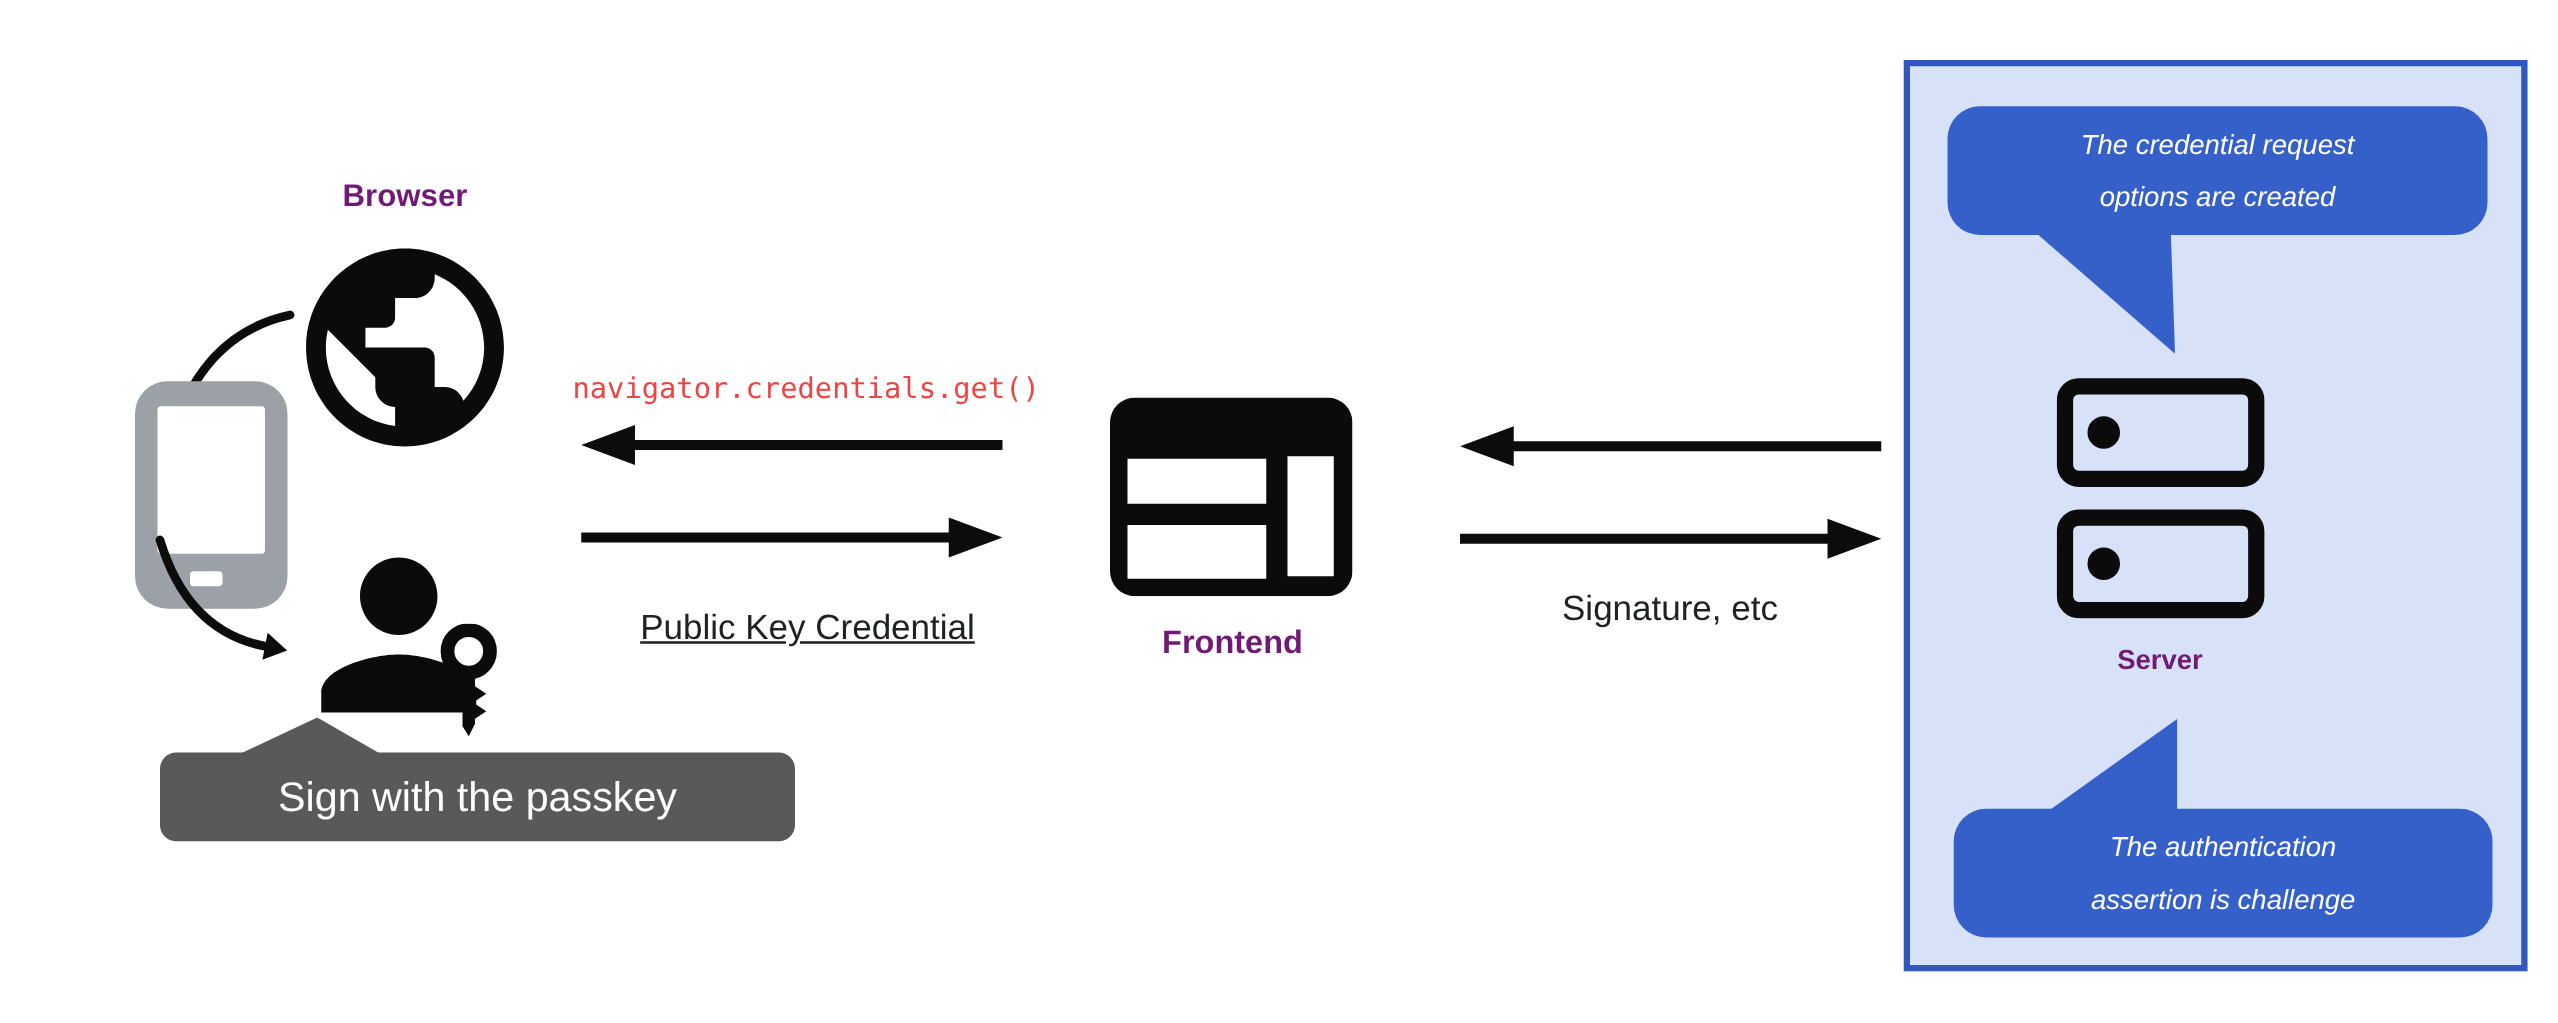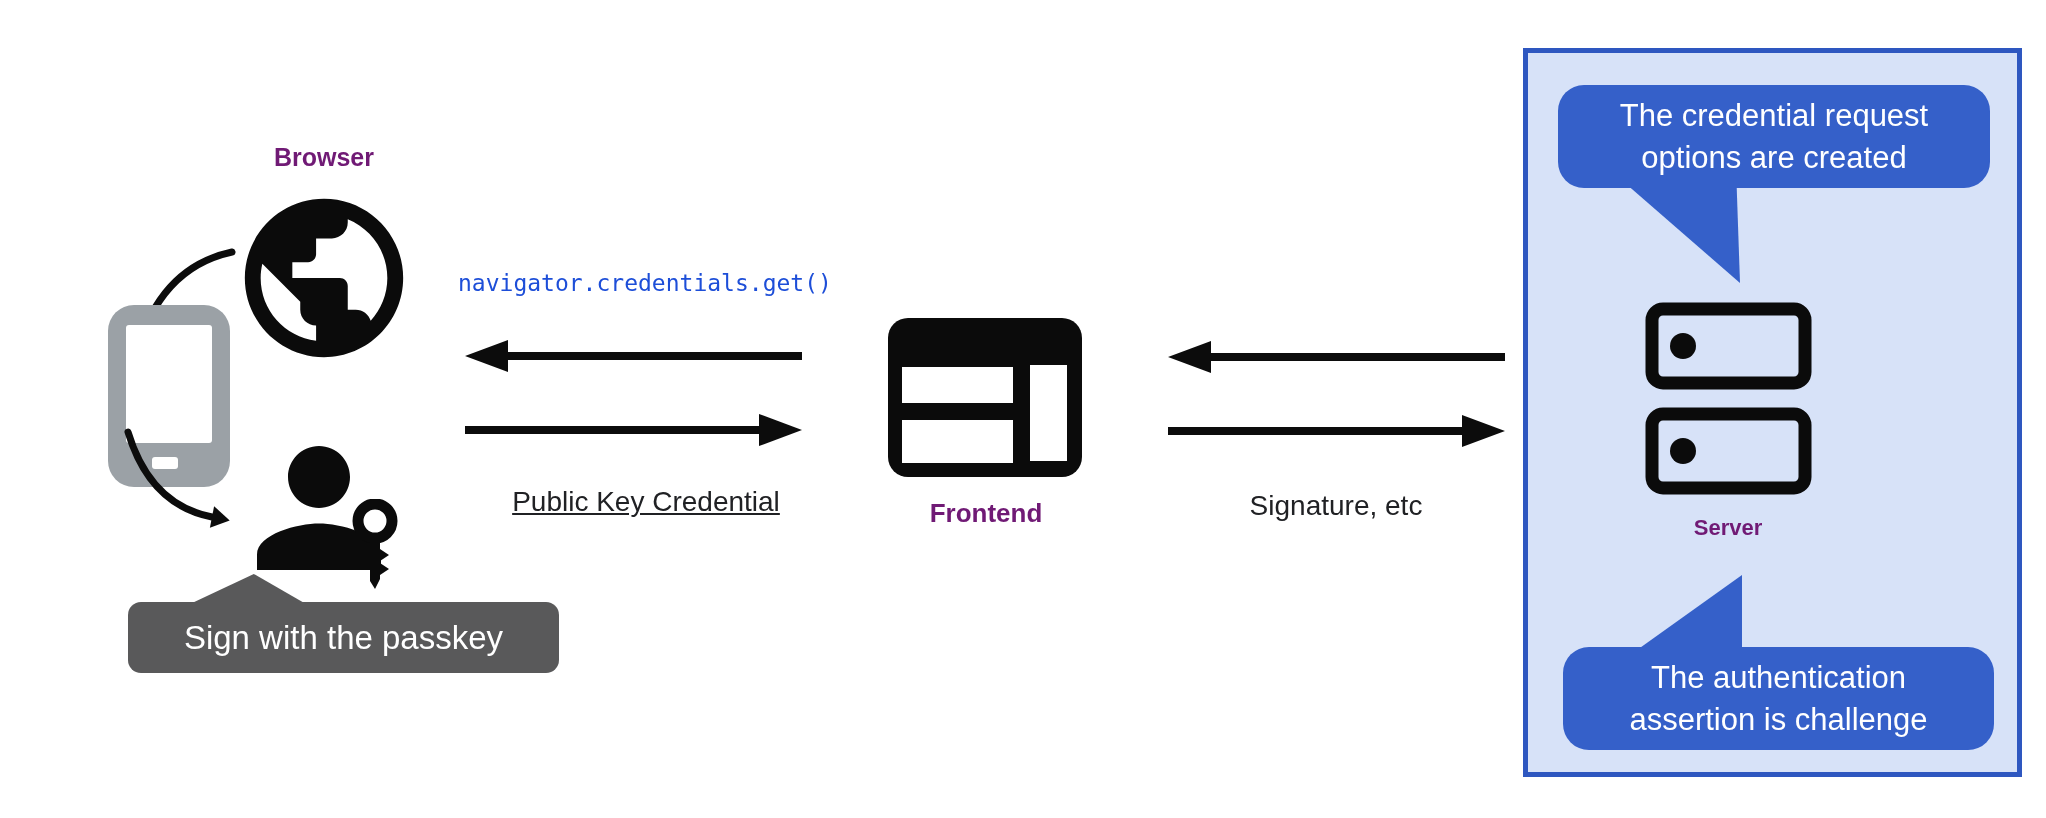--- a/index.html
+++ b/index.html
@@ -31,38 +31,38 @@
 
   
   .phone{position:absolute;left:108px;top:305px;width:122px;height:182px;
     background:var(--phone-gray);border-radius:26px;}
   .phone .screen{position:absolute;left:18px;top:20px;width:86px;height:118px;background:#fff;border-radius:3px;}
   .phone .homebar{position:absolute;left:44px;top:152px;width:26px;height:12px;background:#fff;border-radius:3px;}
 
   .uv-label{position:absolute;left:8px;top:386px;background:#fff;padding:0 5px;font-size:28px;}
 
   
-  .tooltip{position:absolute;left:128px;top:602px;width:431px;height:71px;
-    background:var(--tooltip-gray);border-radius:13px;}
+  .tooltip{position:absolute;left:128px;top:602px;width:474px;height:71px;
+    background:var(--tooltip-gray);border-radius:13px;padding-left:34px;}
   .tooltip .tail{position:absolute;left:62px;top:-28px;width:116px;height:30px;background:var(--tooltip-gray);
     -webkit-clip-path:polygon(0 100%,55% 0,100% 100%);clip-path:polygon(0 100%,55% 0,100% 100%);}
   .tooltip .txt{position:absolute;left:0;right:0;top:0;bottom:0;display:flex;align-items:center;justify-content:center;
     color:#fff;font-size:33px;}
 
   
   .panel{position:absolute;left:1523px;top:48px;width:499px;height:729px;box-sizing:border-box;
     background:var(--panel-bg-blue);border:5px solid var(--panel-border-blue);}
   .bubble{position:absolute;background:var(--accent-blue);border-radius:26px;color:#fff;
-    font-size:31px;line-height:42px;text-align:center;display:flex;align-items:center;justify-content:center;}
+    font-size:22px;line-height:42px;text-align:center;display:flex;align-items:center;justify-content:center;font-style:italic;}
   .tail-down{position:absolute;left:97px;top:130px;width:115px;height:100px;background:var(--accent-blue);
     -webkit-clip-path:polygon(0 0,97% 0,100% 100%);clip-path:polygon(0 0,97% 0,100% 100%);}
   .tail-up{position:absolute;left:102px;top:522px;width:112px;height:80px;background:var(--accent-blue);
     -webkit-clip-path:polygon(100% 0,100% 100%,0 100%);clip-path:polygon(100% 0,100% 100%,0 100%);}
 
-  .code{font-family:"DejaVu Sans Mono","Liberation Mono",monospace;font-size:23px;color:#1d4ed8;}
+  .code{font-family:"DejaVu Sans Mono","Liberation Mono",monospace;font-size:23px;color:#ef4444;margin-top:28px;}
 </style>
 </head>
 <body>
 
 <div class="canvas">
 
   <div class="abs label-bold center" style="left:244px;top:143px;width:160px;">Browser</div>
 
   <svg class="abs" style="left:229px;top:183px;" width="190" height="190" viewBox="0 0 24 24">
     <path fill="#0b0b0b" d="M12 2C6.48 2 2 6.48 2 12s4.48 10 10 10 10-4.48 10-10S17.52 2 12 2zM11 19.93c-3.95-.49-7-3.85-7-7.93 0-.62.08-1.21.21-1.79L9 15v1c0 1.1.9 2 2 2v1.93zm6.9-2.54c-.26-.81-1-1.39-1.9-1.39h-1v-3c0-.55-.45-1-1-1H8v-2h2c.55 0 1-.45 1-1V7h2c1.1 0 2-.9 2-2v-.41c2.93 1.19 5 4.06 5 7.41 0 2.08-.8 3.97-2.1 5.39z"></path>
@@ -125,21 +125,21 @@
   <div class="arrow" style="left:1168px;top:341px;width:337px;">
     <div class="head-left"></div>
     <div class="shaft" style="left:40px;right:0;"></div>
   </div>
 
   <div class="arrow" style="left:1168px;top:415px;width:337px;">
     <div class="shaft" style="left:0;right:40px;"></div>
     <div class="head-right"></div>
   </div>
 
-  <div class="abs label center" style="left:1216px;top:487px;width:240px;">Signature, etc</div>
+  <div class="abs label center" style="left:1216px;top:468px;width:240px;">Signature, etc</div>
 
   <div class="panel">
 
     <div class="tail-down"></div>
     <div class="bubble preline" style="left:30px;top:32px;width:432px;height:103px;">The credential request
 options are created</div>
 
     <svg class="abs" style="left:117px;top:249px;" width="167" height="193" viewBox="0 0 167 193">
       <rect x="7" y="7" width="153" height="74" rx="11" fill="none" stroke="#0b0b0b" stroke-width="13"></rect>
       <circle cx="38" cy="44" r="13" fill="#0b0b0b"></circle>

